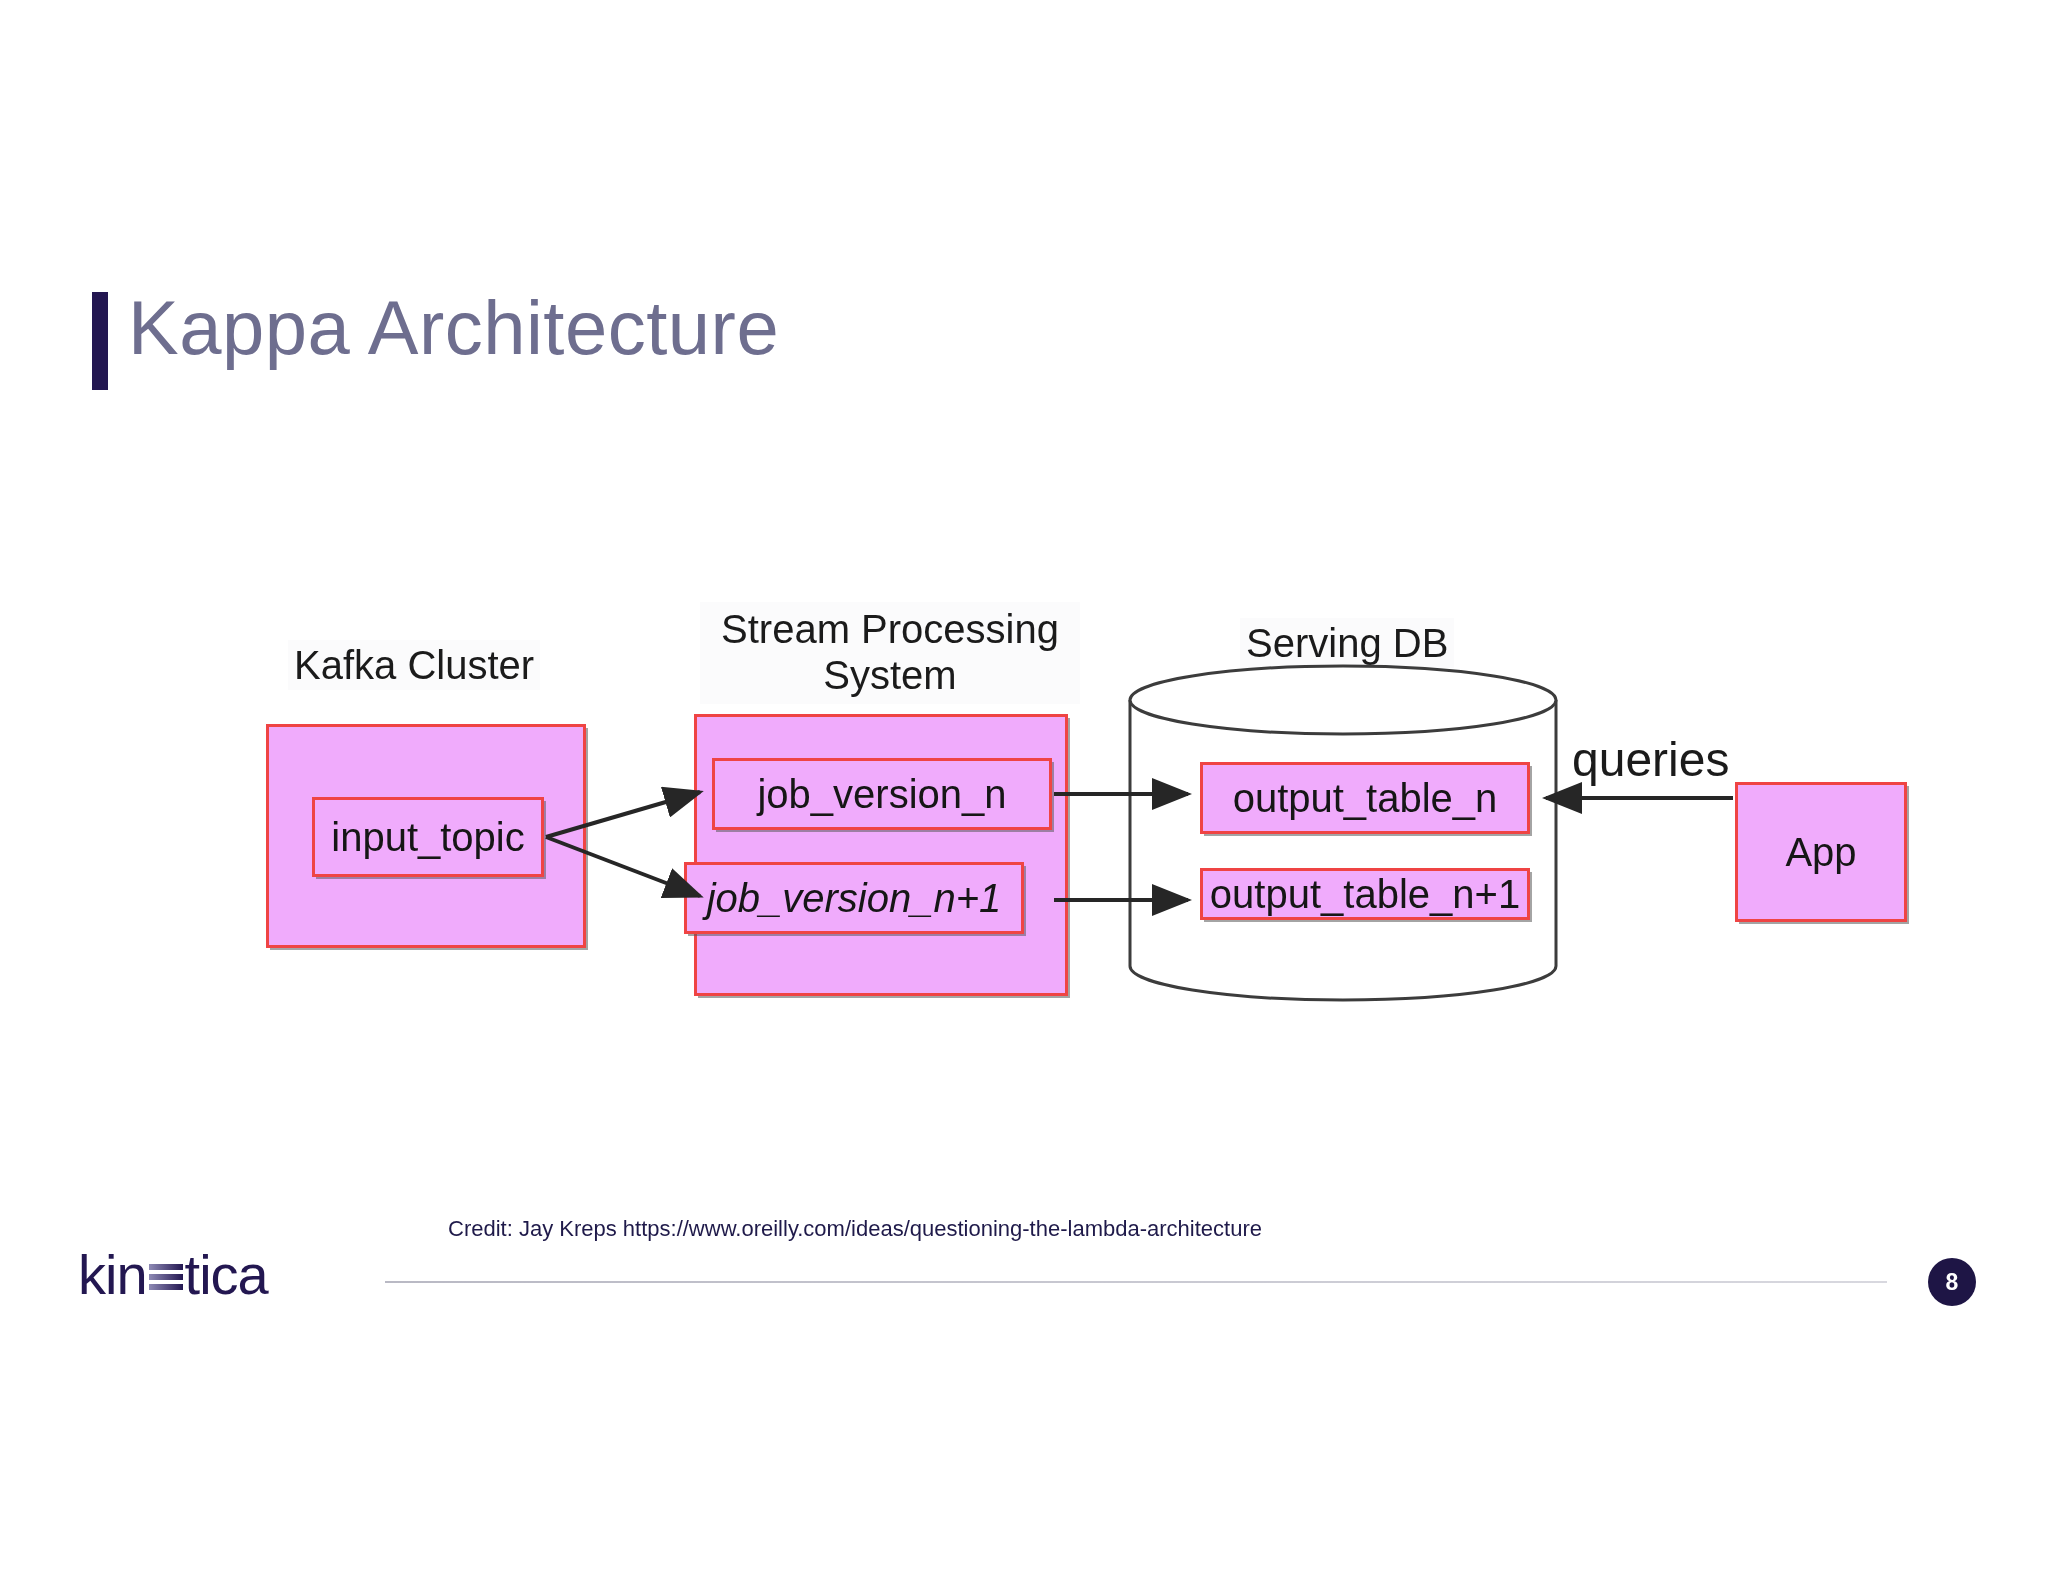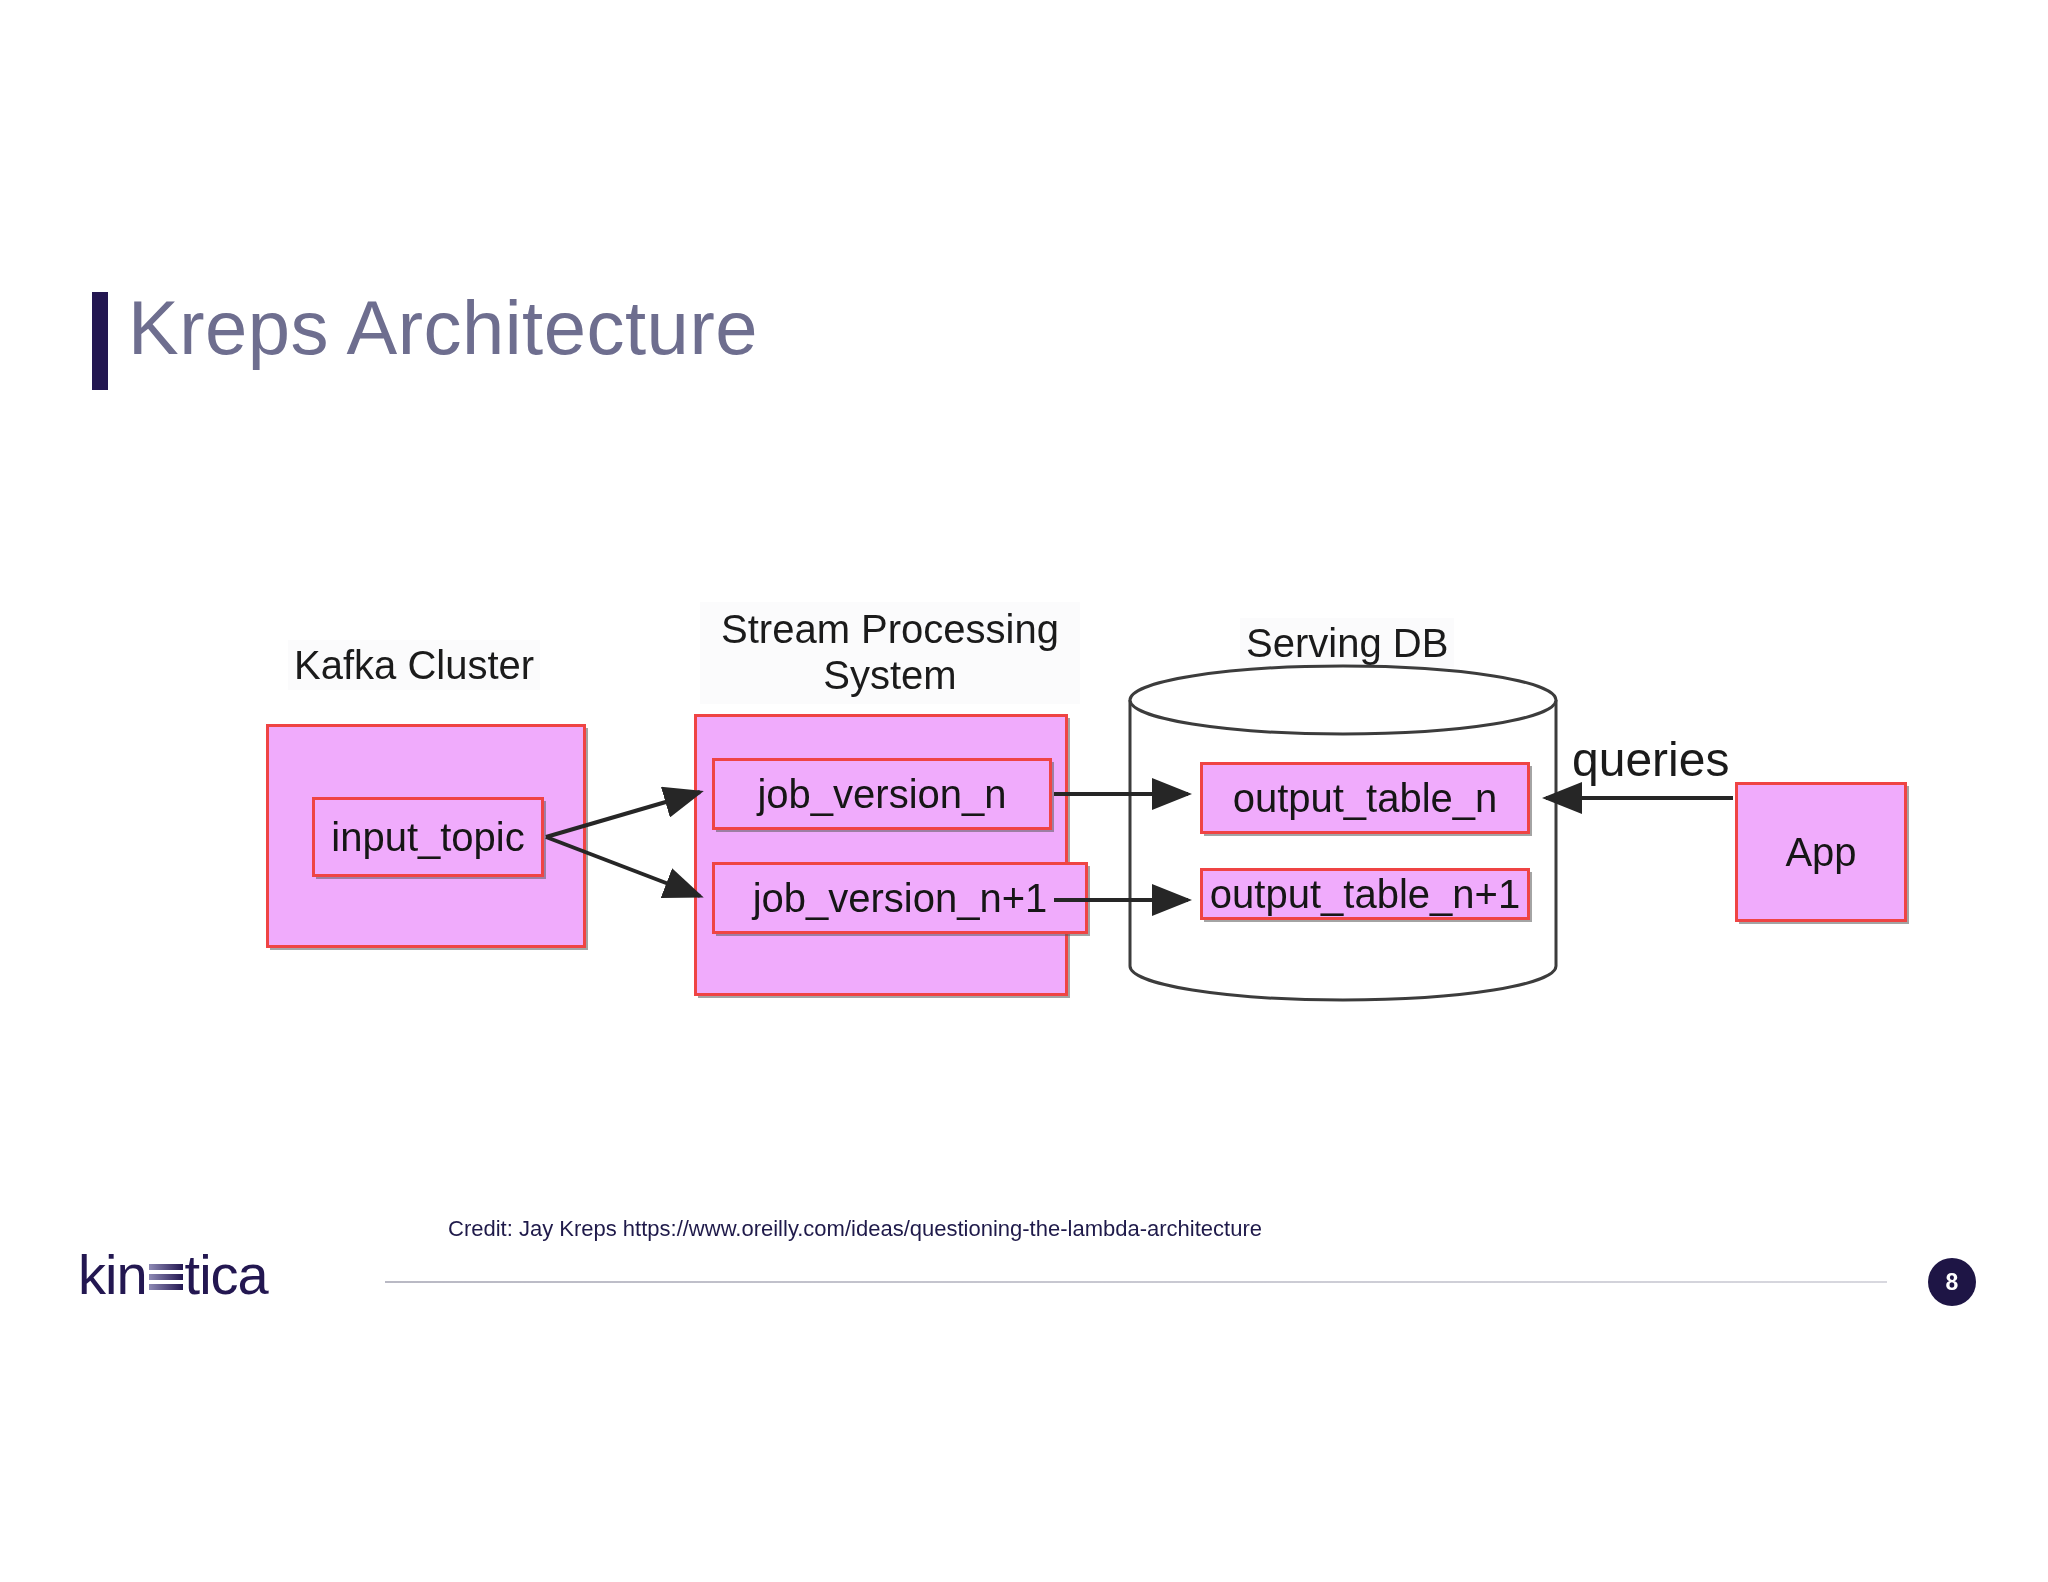--- a/index.html
+++ b/index.html
@@ -109,21 +109,21 @@
   }
 
   
   #box-input-topic {
     left: 312px;  top: 797px;  width: 232px;  height: 80px;
   }
   #box-job-version-n {
     left: 712px;  top: 758px;  width: 340px;  height: 72px;
   }
   #box-job-version-n1 {
-    left: 712px;  top: 862px;  width: 376px;  height: 72px;
+    left: 684px;  top: 862px;  width: 340px;  height: 72px; font-style: italic;
   }
   #box-output-table-n {
     left: 1200px; top: 762px;  width: 330px;  height: 72px;
   }
   #box-output-table-n1 {
     left: 1200px; top: 868px;  width: 330px;  height: 52px; padding-left: 47px;
   }
 
   
   #cylinder-serving-db {
@@ -228,21 +228,21 @@
     width: 100%;
     background: linear-gradient(to right, #8e8ab5, #231751);
   }
 </style>
 </head>
 <body>
 
 <div id="slide">
 
   <div id="title-accent-bar"></div>
-  <div id="page-title">Kreps Architecture</div>
+  <div id="page-title">Kappa Architecture</div>
 
   <div id="diagram">
 
     <div class="diagram-label" id="label-kafka-cluster">Kafka Cluster</div>
 
     <div class="diagram-label" id="label-stream-processing">Stream Processing System</div>
 
     <div class="diagram-label" id="label-serving-db">Serving DB</div>
 
     <div id="cylinder-serving-db">

